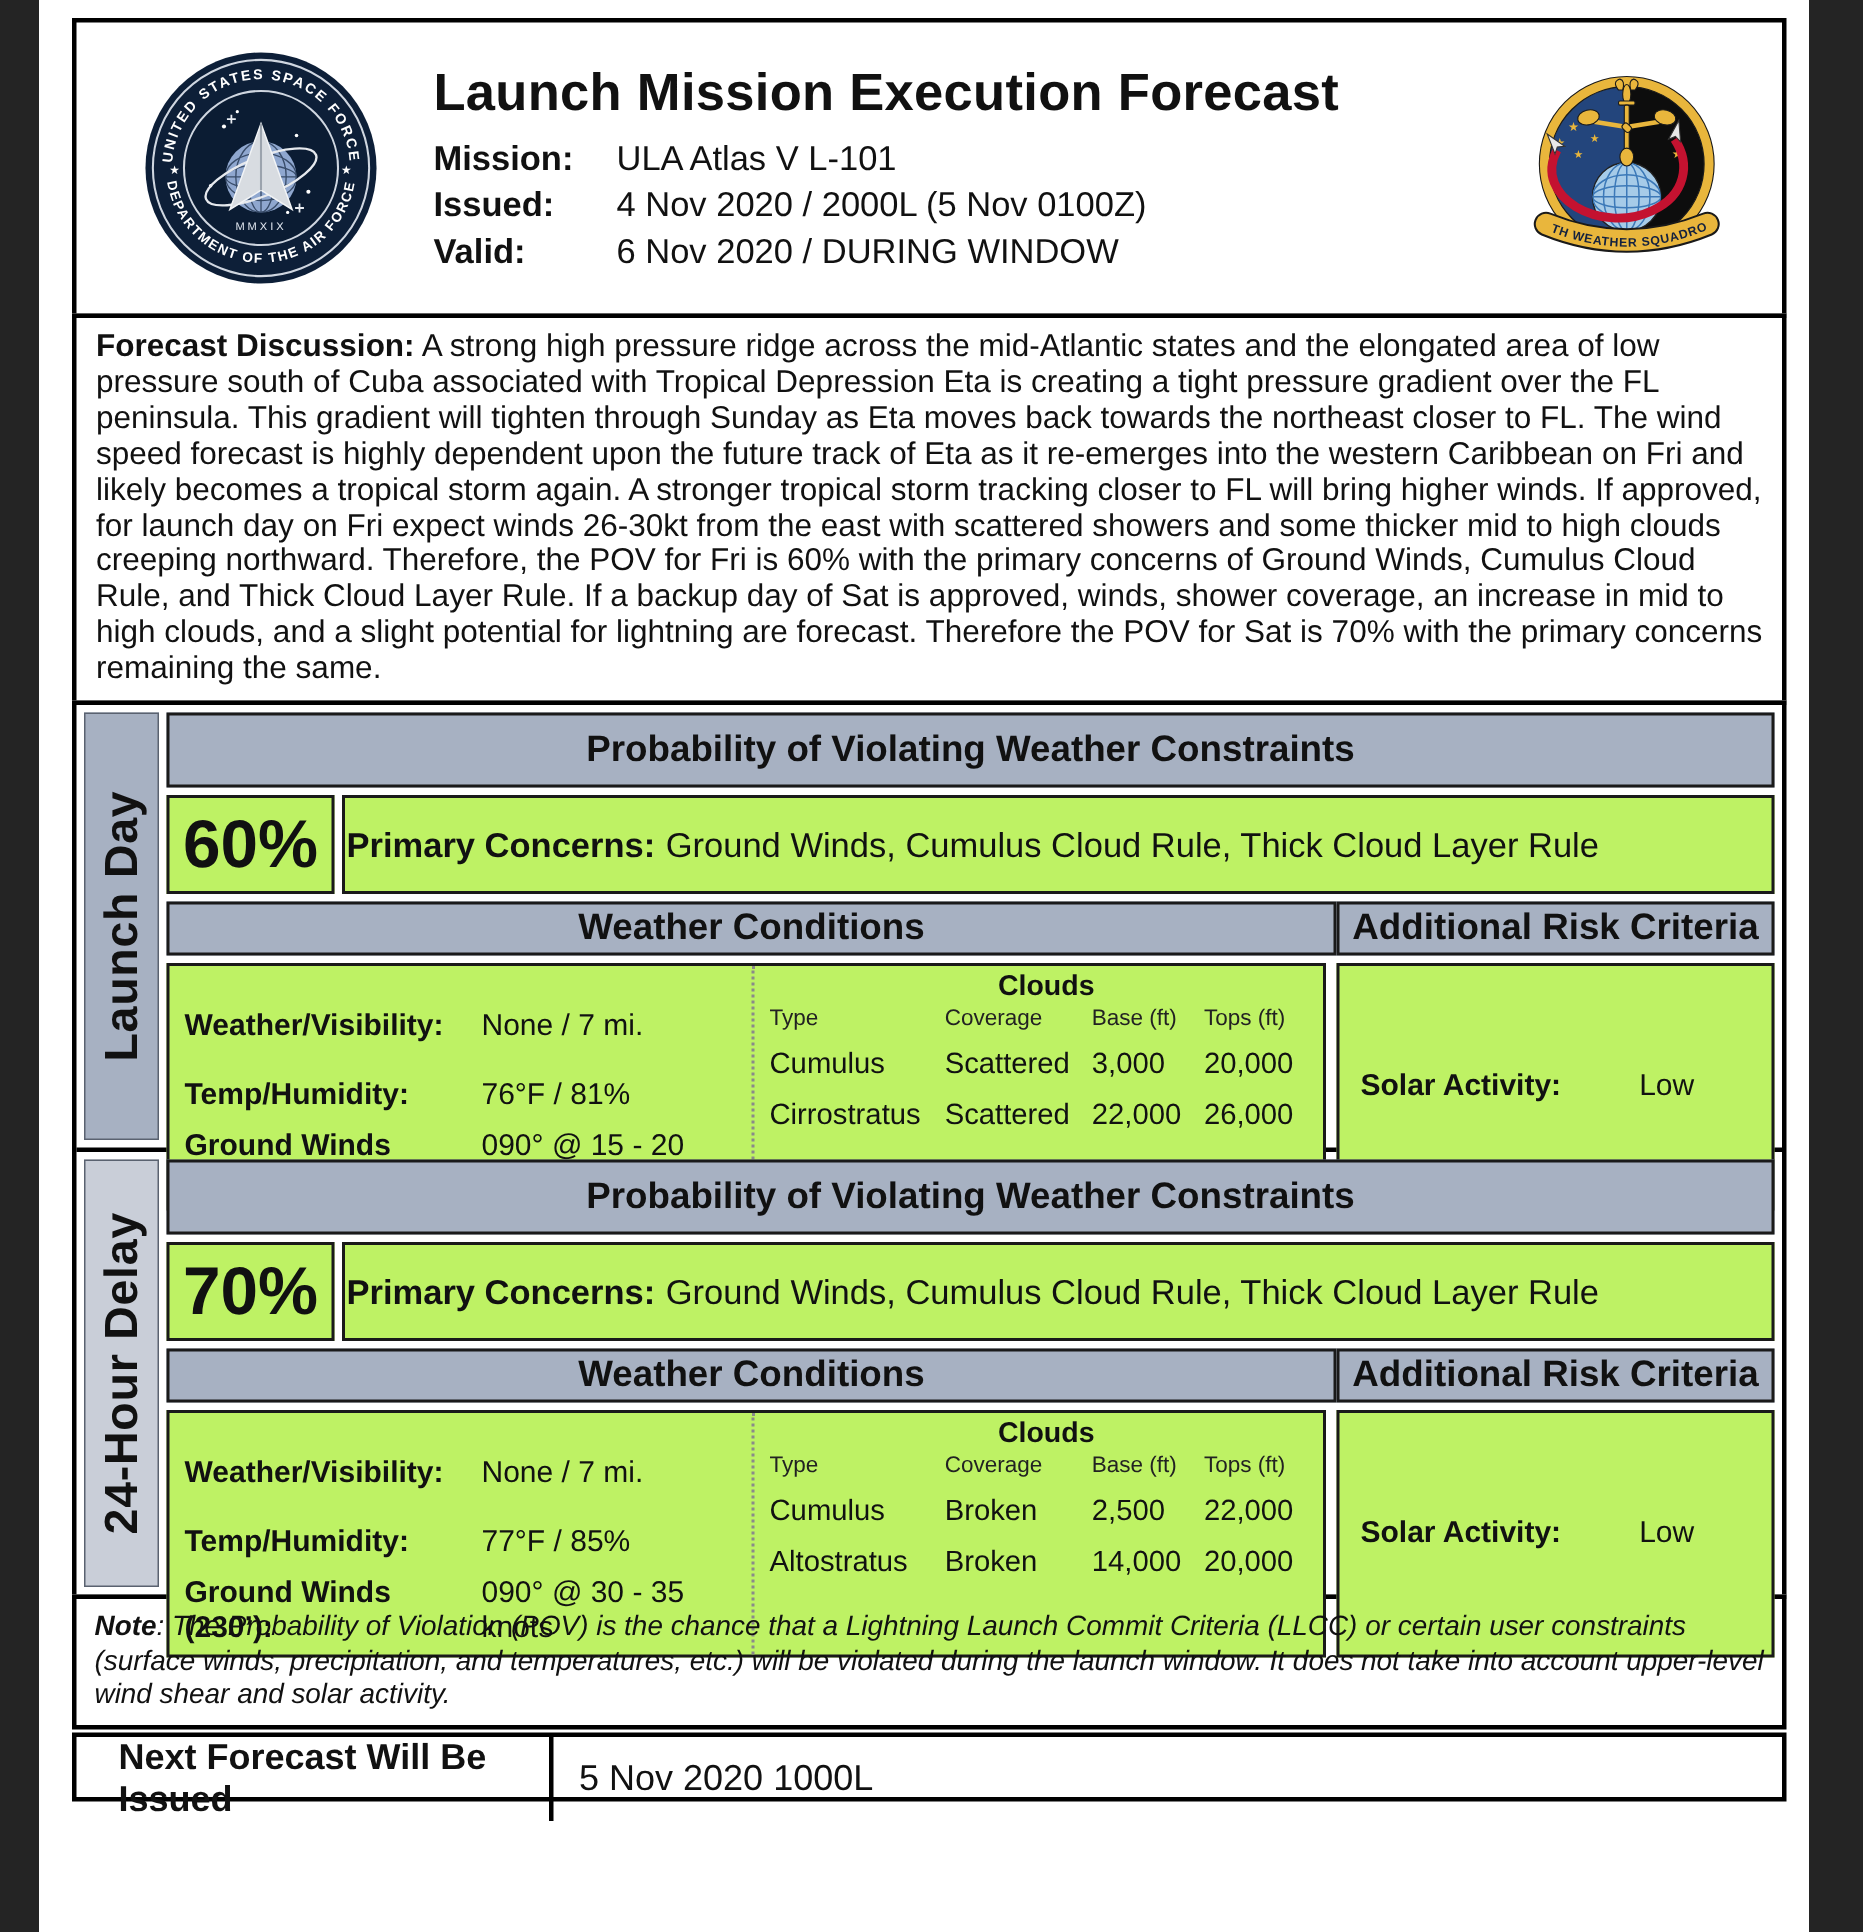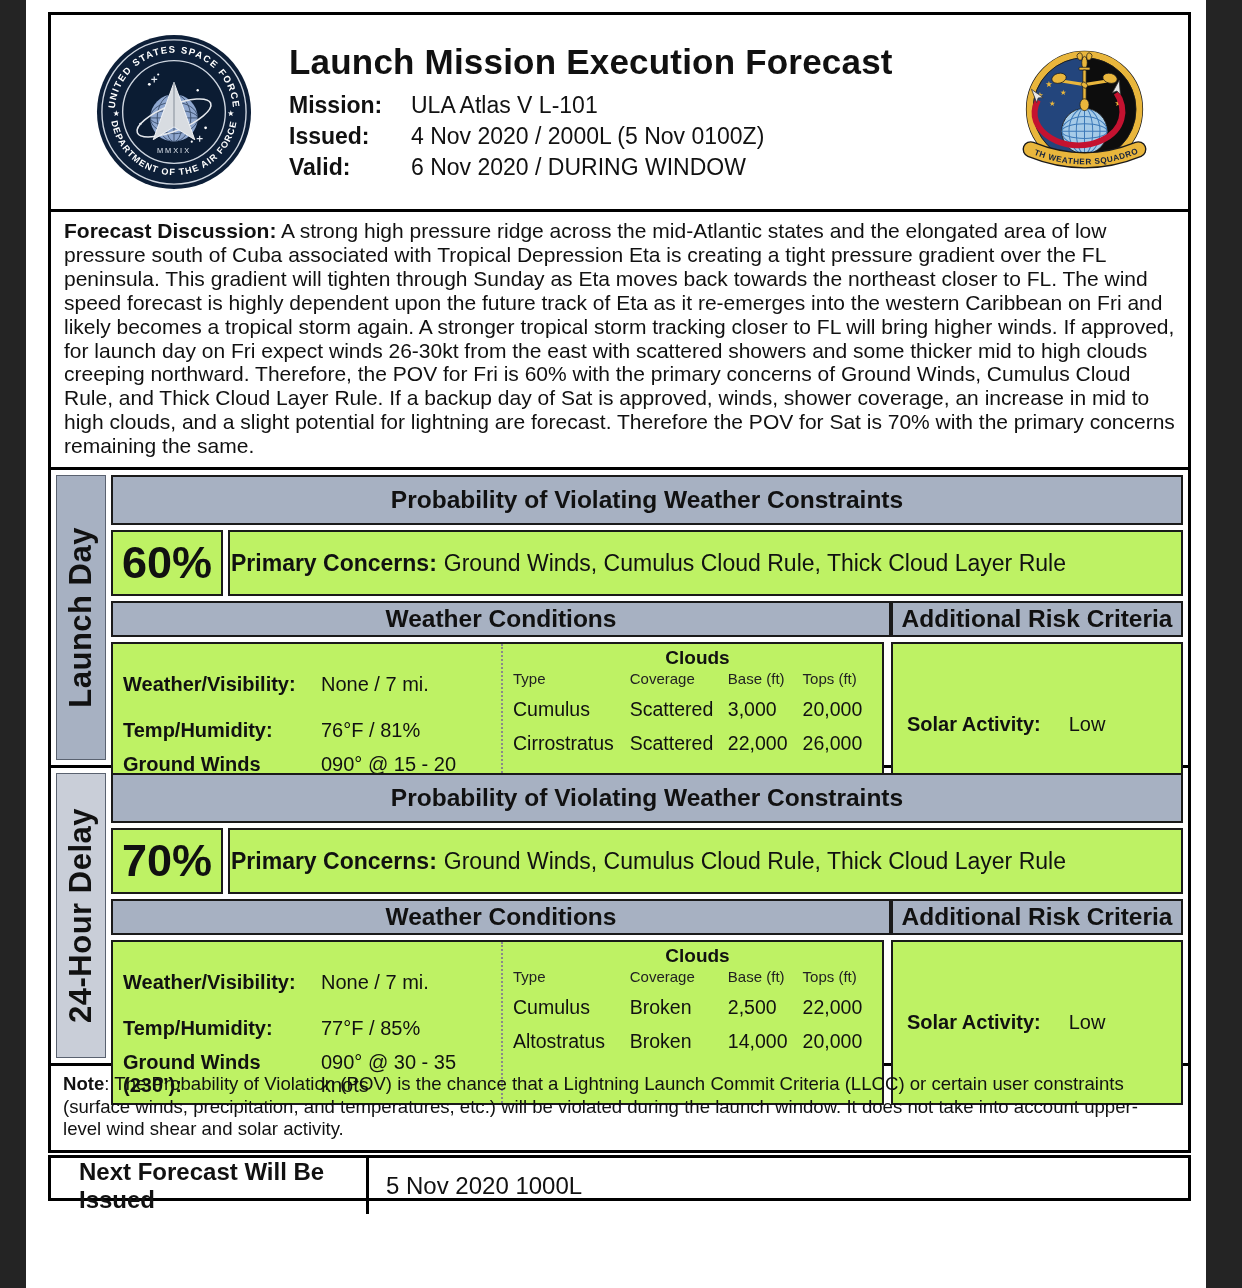--- a/index.html
+++ b/index.html
@@ -66,24 +66,24 @@
     align-items:center;padding:17px 4px 6px 10px;box-sizing:border-box;
   }
   .wxline{display:grid;grid-template-columns:198px 1fr;font-size:20px;align-items:center;}
   .wxline .lbl{font-weight:bold;}
   .cloudsbox{flex:1 1 auto;border-left:2px dotted #8a8a8a;padding:3px 0 4px 10px;box-sizing:border-box;}
   .cloudstitle{text-align:center;font-weight:bold;font-size:19px;line-height:21px;}
   .cloudgrid{display:grid;grid-template-columns:1.25fr 1.05fr .8fr .85fr;row-gap:0;}
   .cloudgrid .ch{font-size:15px;color:#222;padding-top:2px;}
   .cloudgrid .cv{font-size:19.5px;padding-top:11px;}
   .riskcell{display:flex;align-items:center;padding-left:14px;font-size:20px;}
-  .riskcell .lbl{font-weight:bold;margin-right:28px;}
-
-  
-  .note{padding:7px 12px 9px 12px;font-size:18.6px;line-height:22.5px;}
+  .riskcell .lbl{font-weight:bold;margin-right:52px;}
+
+  
+  .note{padding:7px 12px 9px 12px;font-style:italic;font-size:18.6px;line-height:22.5px;}
   .note b{font-weight:bold;}
 
   
   .footer{margin-top:2px !important;display:grid;grid-template-columns:318px 1fr;height:46px;}
   .footer .flabel{
     border-right:3px solid #000;display:flex;align-items:center;
     padding-left:28px;font-weight:bold;font-size:24px;
   }
   .footer .fvalue{display:flex;align-items:center;padding-left:17px;font-size:24px;text-align:center;}
 </style>

